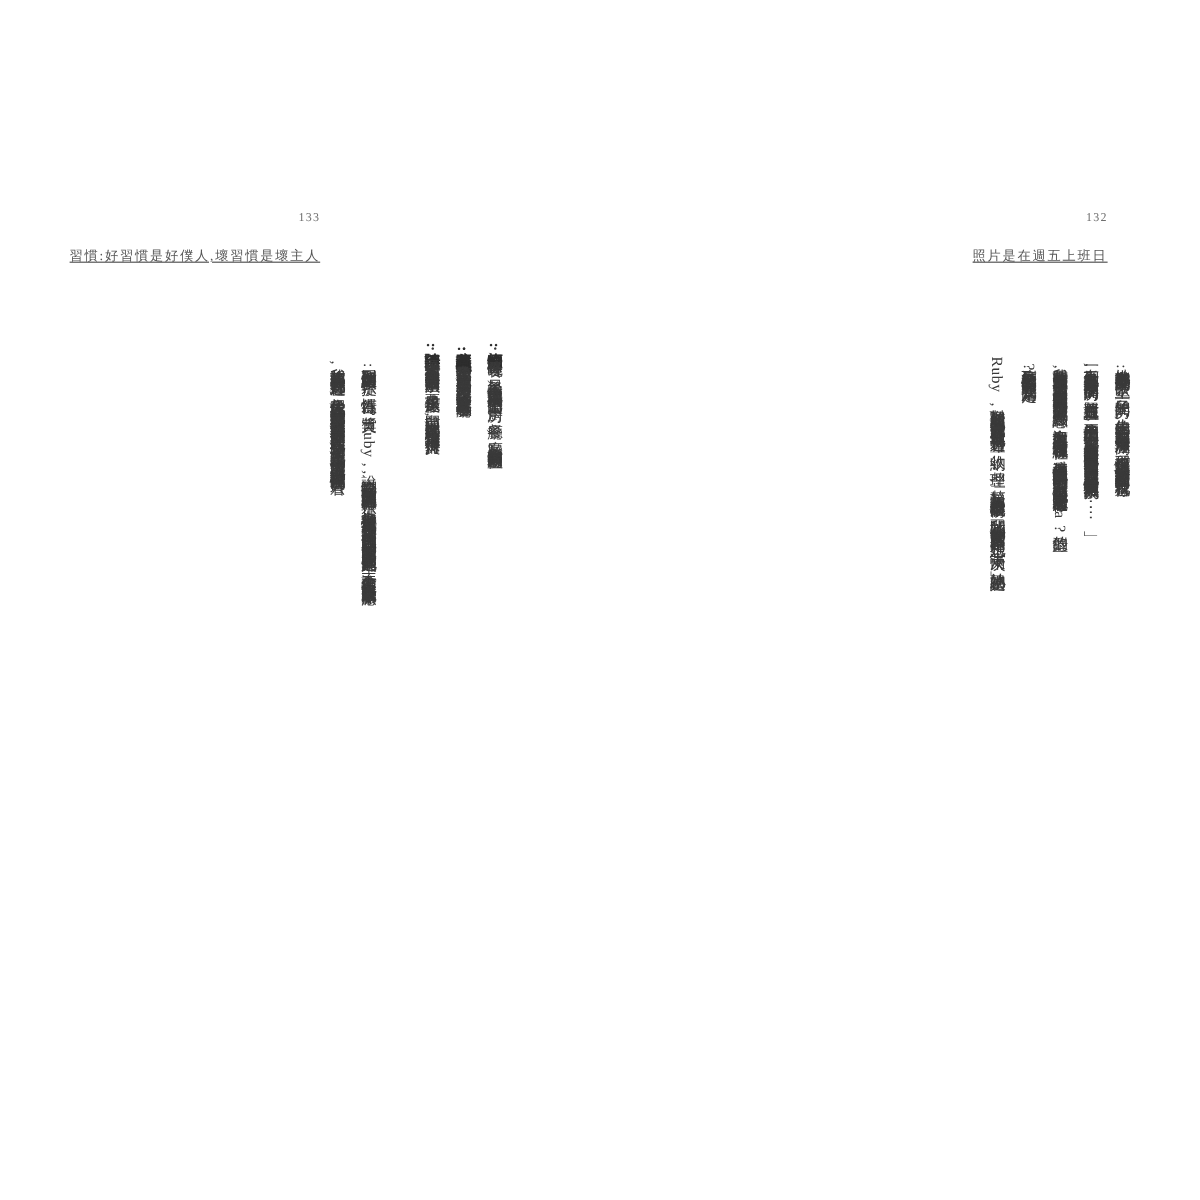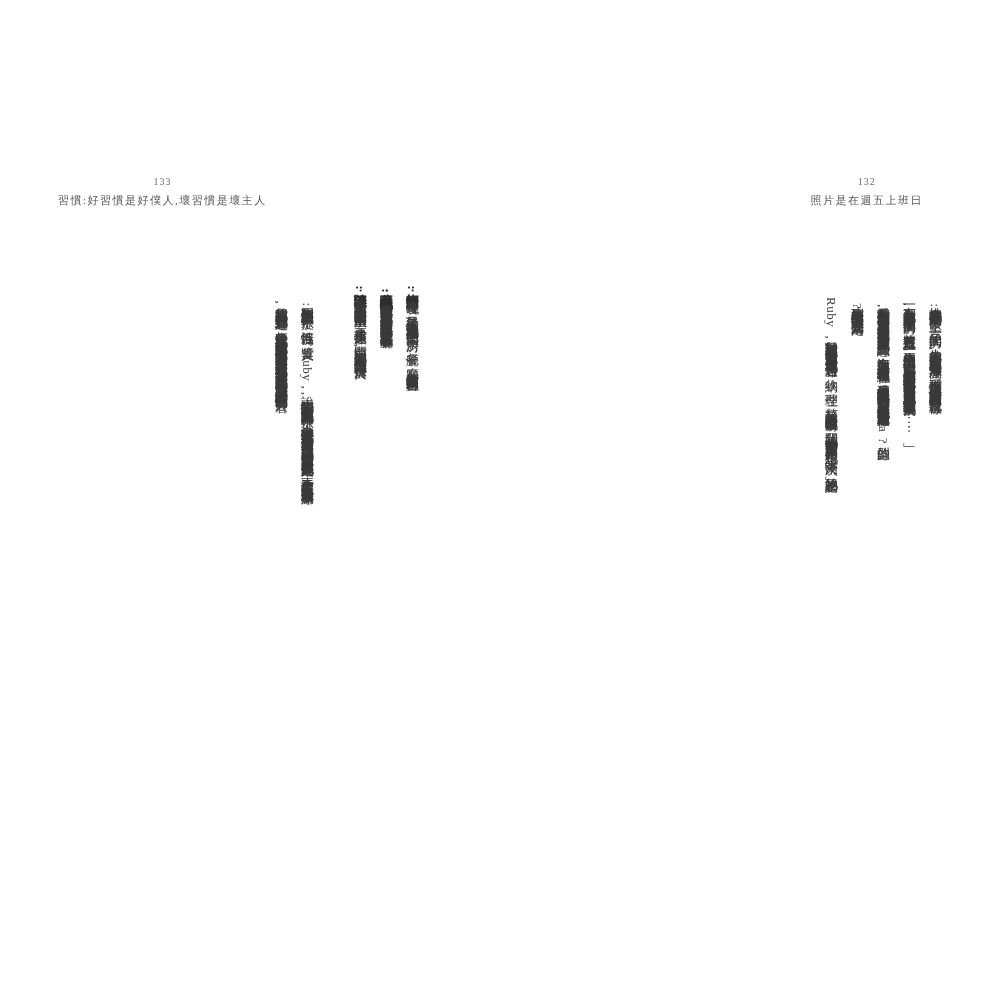--- a/index.html
+++ b/index.html
@@ -19,33 +19,34 @@
     inset: 0;
     background: #ffffff;
   }
 
   
   .running-head {
     position: absolute;
     top: 176px;
     color: #5c5c5c;
   }
-  .rh-left  { left: 58px;  text-align: center; }
-  .rh-right { right: 77px; text-align: center; }
+  .rh-left  { left: 58px;  text-align: right; }
+  .rh-right { right: 77px; text-align: right; }
   .pagenum {
     font-size: 10px;
     letter-spacing: 1px;
     color: #6e6e6e;
   }
   .head-title {
     font-size: 11px;
     letter-spacing: 1.5px;
-    margin-top: 6px;
+    margin-top: 19px;
     color: #565656;
     white-space: nowrap;
+    text-decoration: underline;
   }
 
   
   .vtext {
     position: absolute;
     top: 283px;
     height: 476px;
     writing-mode: vertical-rl;
     text-orientation: mixed;
     font-size: 13px;

